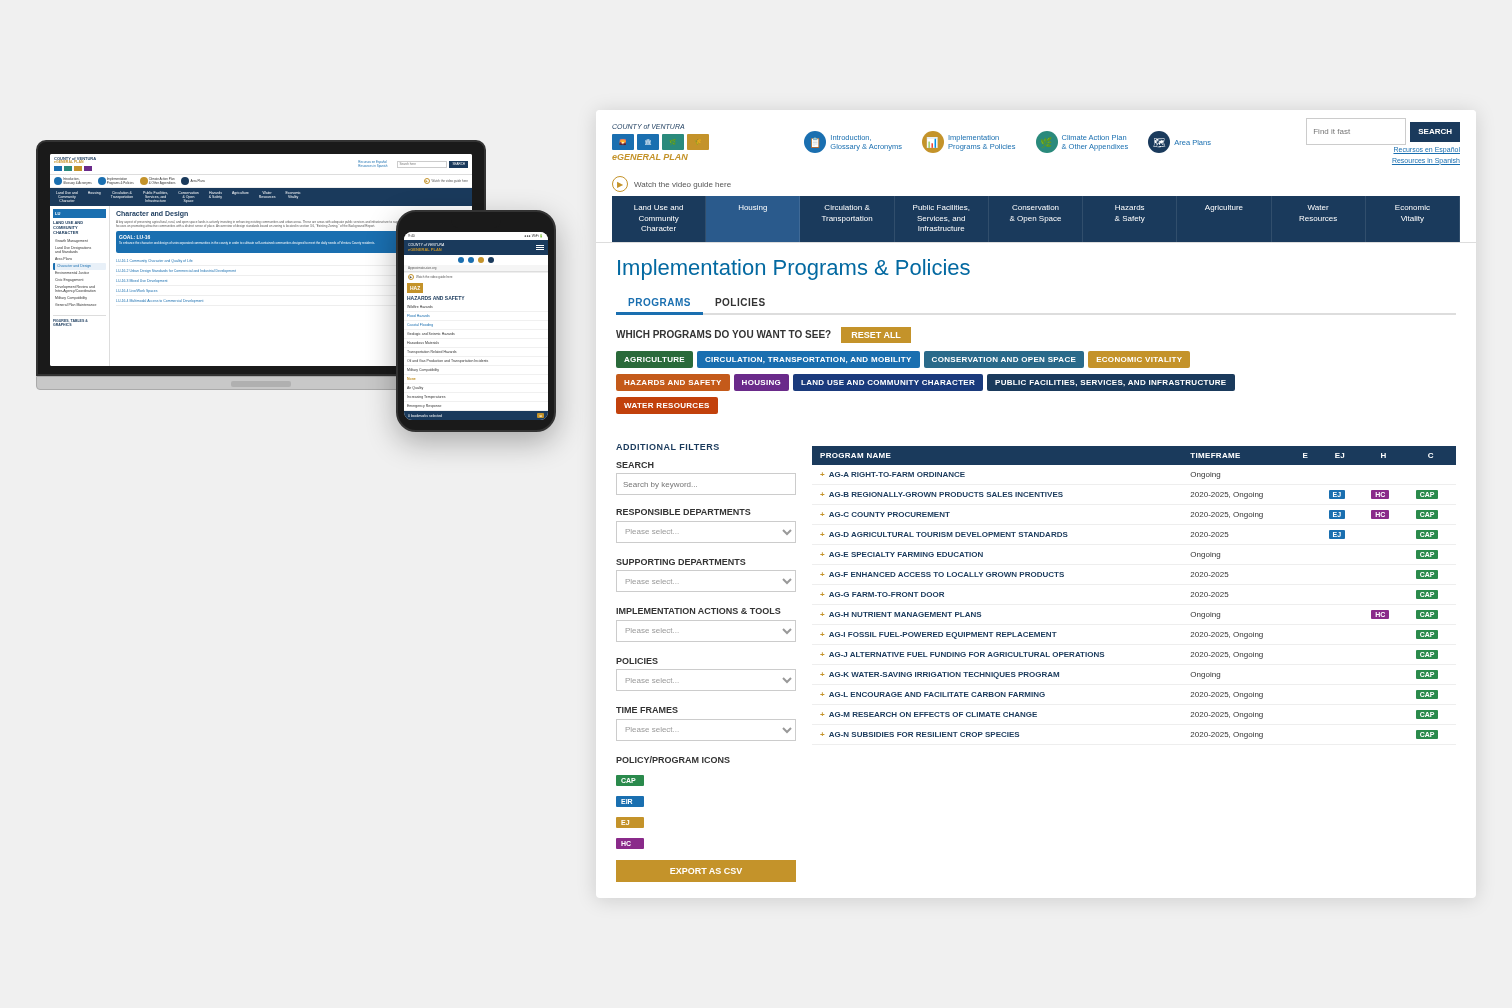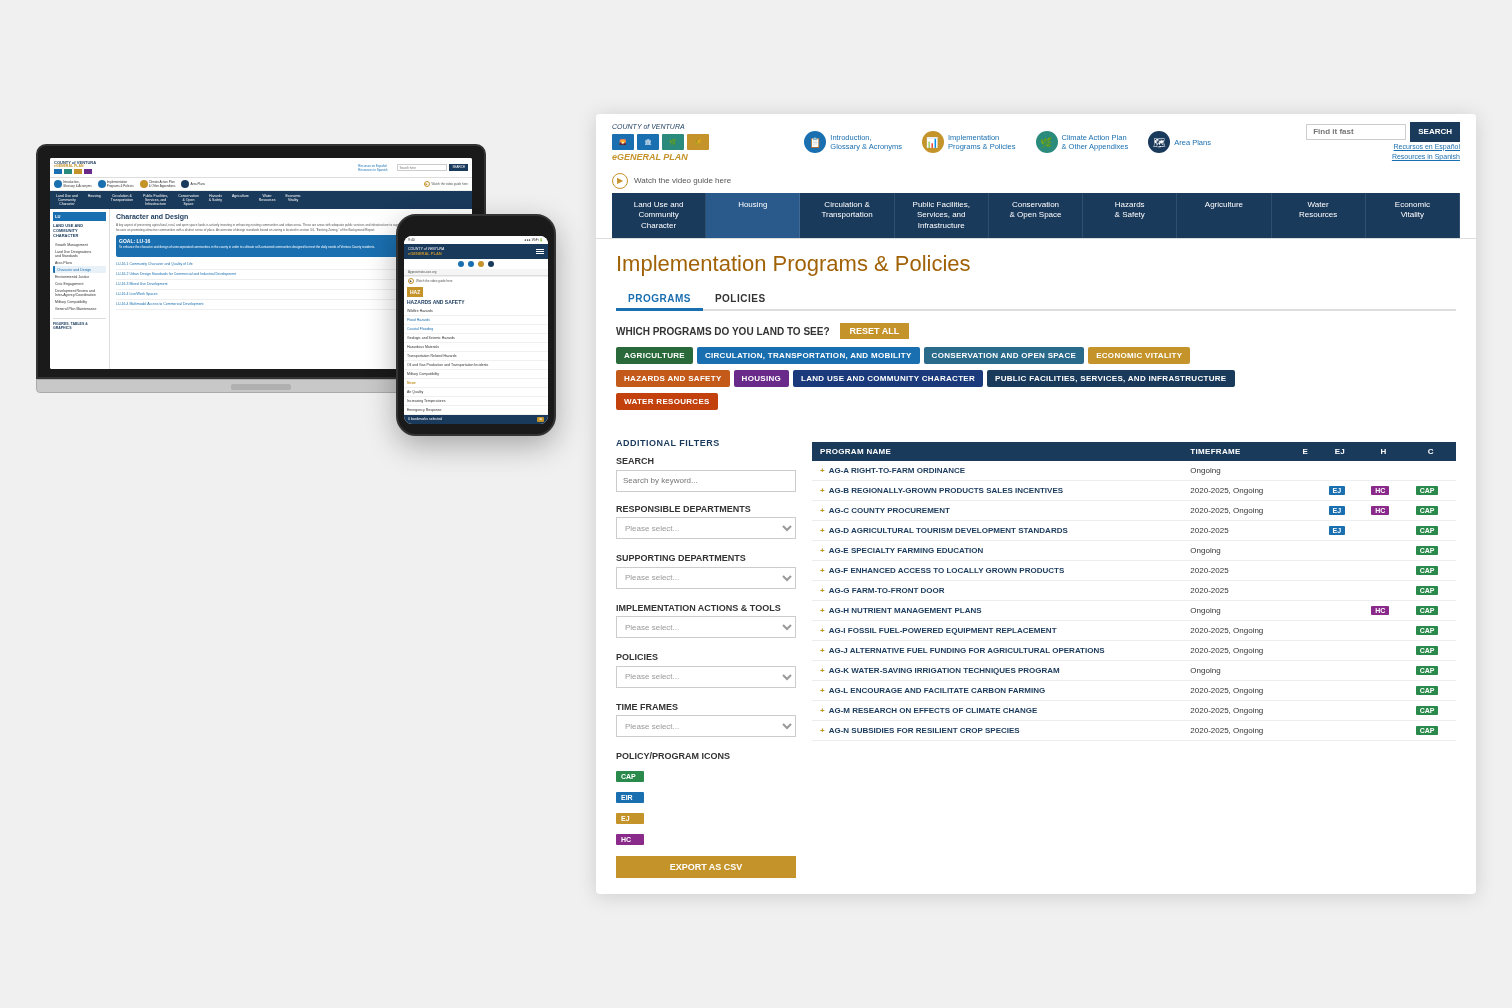--- a/index.html
+++ b/index.html
@@ -391,26 +391,25 @@
       font-size: 6px;
       color: #fff;
     }
     .wp-search-area {
       display: flex;
       align-items: center;
       gap: 4px;
     }
     .wp-search-input {
       width: 100px;
-      height: 16px;
+      height: 27px;
       border: 1px solid #ccc;
       padding: 2px 6px;
       font-size: 8px;
       color: #999;
-      font-weight: bold;
     }
     .wp-search-btn {
       background: #1a3a5c;
       color: #fff;
       border: none;
       height: 20px;
       padding: 0 8px;
       font-size: 8px;
       cursor: pointer;
       font-weight: bold;
@@ -493,21 +492,21 @@
 
     
     .wp-content {
       padding: 16px 20px;
       display: flex;
       gap: 16px;
     }
 
     .wp-page-title {
       font-size: 22px;
-      color: #a16207;
+      color: #0369a1;
       font-weight: normal;
       margin-bottom: 12px;
     }
 
     
     .wp-tabs {
       display: flex;
       gap: 0;
       border-bottom: 2px solid #ddd;
       margin-bottom: 12px;
@@ -963,21 +962,21 @@
       </div>
     </div>
 
     <div style="padding: 12px 20px 6px;">
       <h1 class="wp-page-title">Implementation Programs &amp; Policies</h1>
       <div class="wp-tabs">
         <div class="wp-tab active">PROGRAMS</div>
         <div class="wp-tab">POLICIES</div>
       </div>
       <div style="display:flex;align-items:center;margin-bottom:8px;">
-        <span class="wp-which-label">WHICH PROGRAMS DO YOU LAND TO SEE?</span>
+        <span class="wp-which-label">WHICH PROGRAMS DO YOU WANT TO SEE?</span>
         <button class="wp-reset-btn">RESET ALL</button>
       </div>
 
       <div class="wp-chips-row">
         <div class="wp-chip green">AGRICULTURE</div>
         <div class="wp-chip blue">CIRCULATION, TRANSPORTATION, AND MOBILITY</div>
         <div class="wp-chip teal">CONSERVATION AND OPEN SPACE</div>
         <div class="wp-chip gold">ECONOMIC VITALITY</div>
       </div>
       <div class="wp-chips-row">

